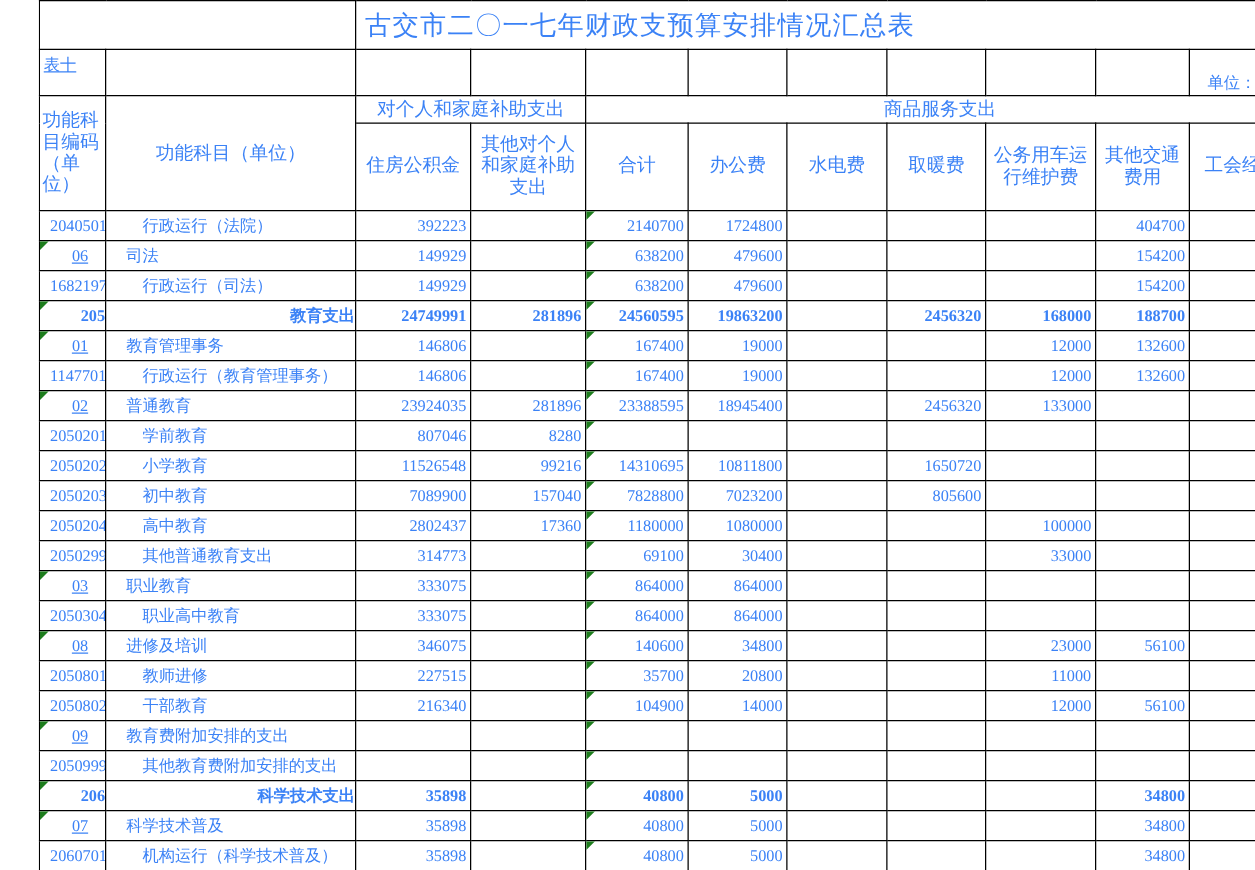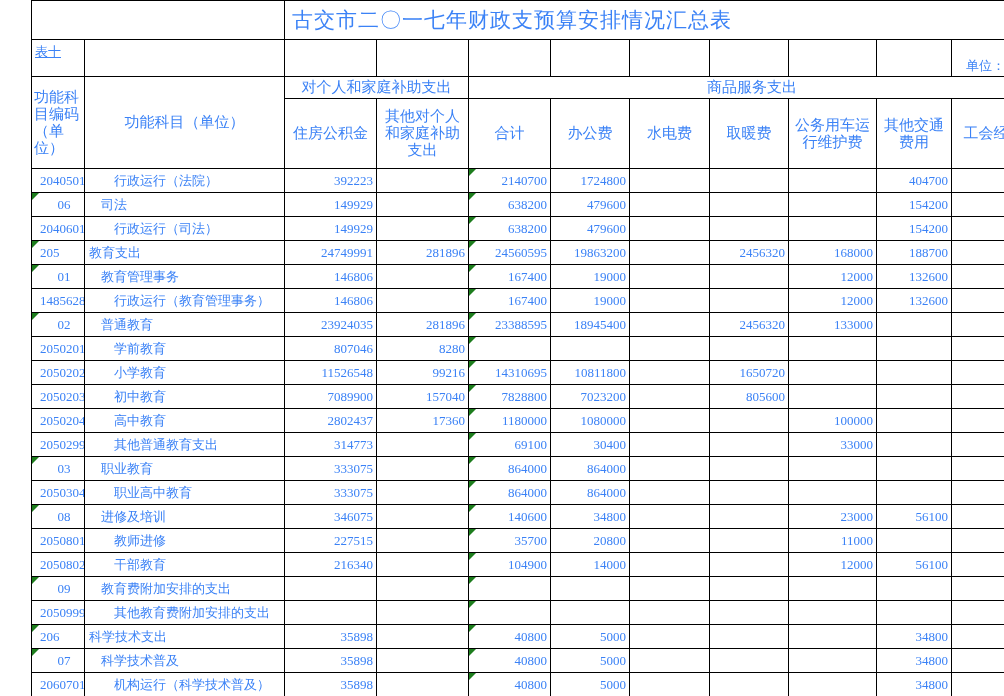--- a/index.html
+++ b/index.html
@@ -21,27 +21,27 @@
 
   
   .group-row td { height:21px; font-size:15px; text-align:center; }
   .colhead-row td { height:69px; font-size:15px; text-align:center; white-space:pre-line; line-height:17px; }
   .codehead-cell { font-size:14px; text-align:left !important; padding-left:2px; white-space:pre-line; line-height:17px; vertical-align:middle; }
   .subjhead-cell { font-size:15px; text-align:center; }
 
   
   tr.datarow td { height:23px; font-size:13px; }
   td.code { padding-left:8px; text-align:left; }
-  td.code.ctr { padding-left:12px; text-align:center; }
+  td.code.ctr { padding-left:12px; text-align:center;text-decoration:underline; }
   td.name { text-align:left; }
   td.name.lvl1 { padding-left:4px; }
   td.name.lvl2 { padding-left:16px; }
   td.name.lvl3 { padding-left:29px; }
   td.num { text-align:right; padding-right:3px; }
-  tr.bold td { font-weight:normal; }
+  tr.bold td { font-weight:bold;text-align:right; }
 
   
   .tri {
     position:absolute; top:0; left:0; width:0; height:0;
     border-top:7px solid #1d7d1d; border-right:7px solid transparent;
     display:block;
   }
 </style>
 </head>
 <body>
@@ -130,21 +130,21 @@
           <td class="num"></td>
           <td class="num">638200<span class="tri" style="border-top-color: rgb(29, 125, 29);"></span></td>
           <td class="num">479600</td>
           <td class="num"></td>
           <td class="num"></td>
           <td class="num"></td>
           <td class="num">154200</td>
           <td class="num"></td>
         </tr>
         <tr class="datarow">
-          <td class="code">2040601</td>
+          <td class="code">1682197</td>
           <td class="name lvl3">行政运行（司法）</td>
           <td class="num">149929</td>
           <td class="num"></td>
           <td class="num">638200<span class="tri" style="border-top-color: rgb(29, 125, 29);"></span></td>
           <td class="num">479600</td>
           <td class="num"></td>
           <td class="num"></td>
           <td class="num"></td>
           <td class="num">154200</td>
           <td class="num"></td>
@@ -169,21 +169,21 @@
           <td class="num"></td>
           <td class="num">167400<span class="tri" style="border-top-color: rgb(29, 125, 29);"></span></td>
           <td class="num">19000</td>
           <td class="num"></td>
           <td class="num"></td>
           <td class="num">12000</td>
           <td class="num">132600</td>
           <td class="num"></td>
         </tr>
         <tr class="datarow">
-          <td class="code">1485628</td>
+          <td class="code">1147701</td>
           <td class="name lvl3">行政运行（教育管理事务）</td>
           <td class="num">146806</td>
           <td class="num"></td>
           <td class="num">167400<span class="tri" style="border-top-color: rgb(29, 125, 29);"></span></td>
           <td class="num">19000</td>
           <td class="num"></td>
           <td class="num"></td>
           <td class="num">12000</td>
           <td class="num">132600</td>
           <td class="num"></td>

